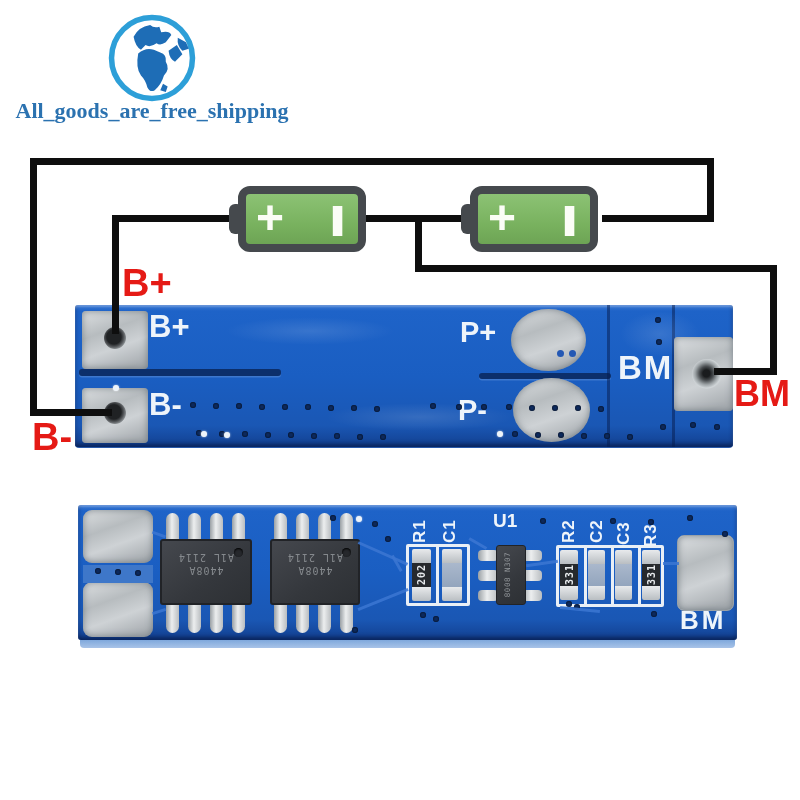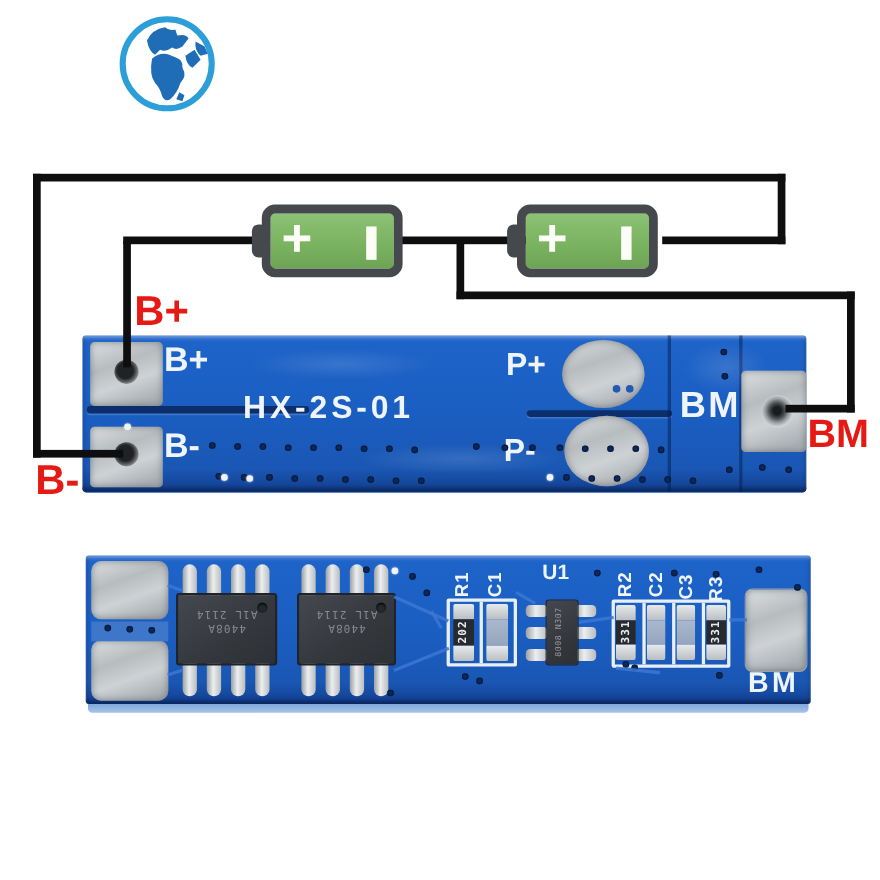--- a/index.html
+++ b/index.html
@@ -70,20 +70,21 @@
   <svg class="abs" style="left:106px;top:12px;" width="92" height="92" viewBox="0 0 100 100">
     <circle cx="50" cy="50" r="44" fill="#ffffff" stroke="#2d9fd8" stroke-width="6"></circle>
     <g fill="#1e6db6">
       <path d="M30 27 q5 -11 18 -13 q4 4 10 2 l2 6 q9 -2 11 3 l-6 8 q-6 4 -10 1 q-7 5 -12 2 l-5 5 q-6 -3 -8 -14 z"></path>
       <path d="M35 45 q8 -7 17 -4 l7 3 q7 2 6 10 q5 8 -2 15 q-3 10 -10 16 q-5 3 -8 -3 q-2 -8 -7 -13 q-6 -8 -3 -24 z"></path>
       <path d="M68 42 l9 -6 6 10 -8 8 q-6 -3 -7 -12 z"></path>
       <path d="M78 28 l9 5 3 7 -7 2 q-6 -5 -5 -14 z"></path>
       <path d="M62 78 l5 3 -2 6 -6 -2 z"></path>
     </g>
   </svg>
+  <div class="logo-text">All_goods_are_free_shipping</div>
 
   <div class="wire" style="left:30px;top:158px;width:684px;height:7px;"></div>
   <div class="wire" style="left:30px;top:158px;width:7px;height:258px;"></div>
   <div class="wire" style="left:30px;top:409px;width:82px;height:7px;"></div>
   <div class="wire" style="left:112px;top:219px;width:7px;height:115px;"></div>
   <div class="wire" style="left:112px;top:215px;width:130px;height:7px;"></div>
   <div class="wire" style="left:360px;top:215px;width:120px;height:7px;"></div>
   <div class="wire" style="left:415px;top:219px;width:7px;height:53px;"></div>
   <div class="wire" style="left:415px;top:265px;width:362px;height:7px;"></div>
   <div class="wire" style="left:770px;top:265px;width:7px;height:110px;"></div>
@@ -115,21 +116,20 @@
     <div class="streak" style="left:250px;top:98px;width:190px;height:28px;"></div>
     <div class="streak" style="left:545px;top:6px;width:80px;height:46px;"></div>
 
     <div class="pad-silver" style="left:7px;top:6px;width:66px;height:58px;border-radius:4px;"></div>
     <div class="pad-silver" style="left:7px;top:83px;width:66px;height:55px;border-radius:4px;"></div>
     <div class="hole" style="left:29px;top:22px;width:22px;height:22px;"></div>
     <div class="hole" style="left:29px;top:97px;width:22px;height:22px;"></div>
 
     <div class="silk" style="left:74px;top:4px;font-size:31px;">B+</div>
     <div class="silk" style="left:74px;top:82px;font-size:31px;">B-</div>
-    <div class="silk" style="left:146px;top:50px;font-size:29px;letter-spacing:3.5px;">HX-2S-01</div>
     <div class="silk" style="left:385px;top:11px;font-size:29px;">P+</div>
     <div class="silk" style="left:383px;top:89px;font-size:29px;">P-</div>
 
     <div class="pad-silver" style="left:436px;top:4px;width:75px;height:62px;border-radius:50%;"></div>
     <div class="pad-silver" style="left:438px;top:73px;width:77px;height:64px;border-radius:50%;"></div>
     <div class="abs" style="left:482px;top:45px;width:7px;height:7px;border-radius:50%;background:#2458b4;"></div>
     <div class="abs" style="left:494px;top:45px;width:7px;height:7px;border-radius:50%;background:#2458b4;"></div>
 
     <div class="silk" style="left:543px;top:44px;font-size:33px;letter-spacing:2px;">BM</div>
     <div class="pad-silver" style="left:599px;top:32px;width:59px;height:74px;border-radius:4px;"></div>

